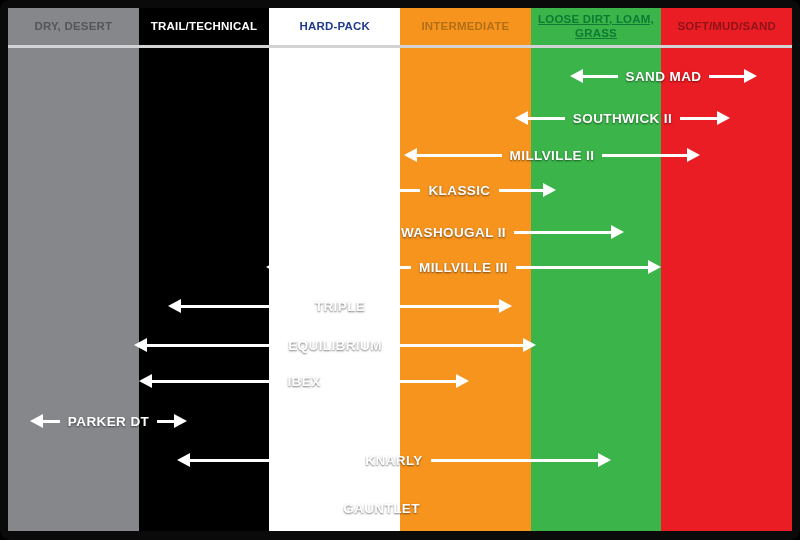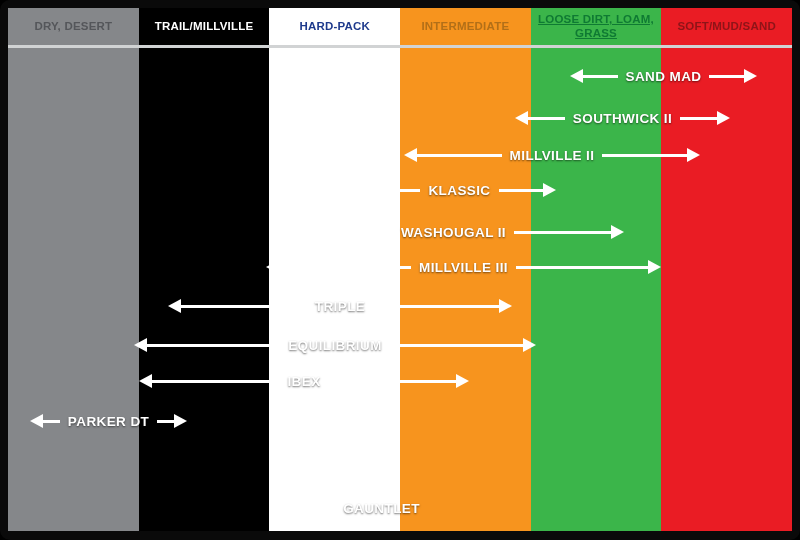--- a/index.html
+++ b/index.html
@@ -38,21 +38,21 @@
 </head>
 <body>
 
 <div class="frame">
   <div class="board">
     <div class="bands" id="bands">
         <div class="band" style="background: rgb(133, 135, 138);">
           <div class="band-header" style="color: rgb(84, 86, 90);">DRY, DESERT</div>
         </div>
         <div class="band" style="background: rgb(0, 0, 0);">
-          <div class="band-header" style="color: rgb(255, 255, 255);">TRAIL/MILLVILLE</div>
+          <div class="band-header" style="color: rgb(255, 255, 255);">TRAIL/TECHNICAL</div>
         </div>
         <div class="band" style="background: #ffffff;">
           <div class="band-header" style="color: rgb(30, 58, 140);">HARD-PACK</div>
         </div>
         <div class="band" style="background: rgb(247, 148, 30);">
           <div class="band-header" style="color: rgb(178, 111, 24);">INTERMEDIATE</div>
         </div>
         <div class="band" style="background: rgb(59, 181, 74);">
           <div class="band-header" style="color: rgb(15, 122, 51); text-decoration: underline;">LOOSE DIRT, LOAM, GRASS</div>
         </div>
@@ -125,20 +125,27 @@
           <span class="aline"></span>
           <span class="ah right"></span>
         </div>
         <div class="arrow-row" style="left: 22px; top: 413px; width: 157px;">
           <span class="ah left"></span>
           <span class="aline"></span>
           <span class="tire-label">PARKER DT</span>
           <span class="aline"></span>
           <span class="ah right"></span>
         </div>
+        <div class="arrow-row" style="left: 169px; top: 452px; width: 434px;">
+          <span class="ah left"></span>
+          <span class="aline"></span>
+          <span class="tire-label">KNARLY</span>
+          <span class="aline"></span>
+          <span class="ah right"></span>
+        </div>
         <div class="arrow-row" style="left: 219px; top: 489px; width: 309px; flex-direction: column;">
           <span class="ah left"></span>
           <span class="aline"></span>
           <span class="tire-label">GAUNTLET</span>
           <span class="aline"></span>
           <span class="ah right"></span>
         </div>
       </div>
   </div>
 </div>

